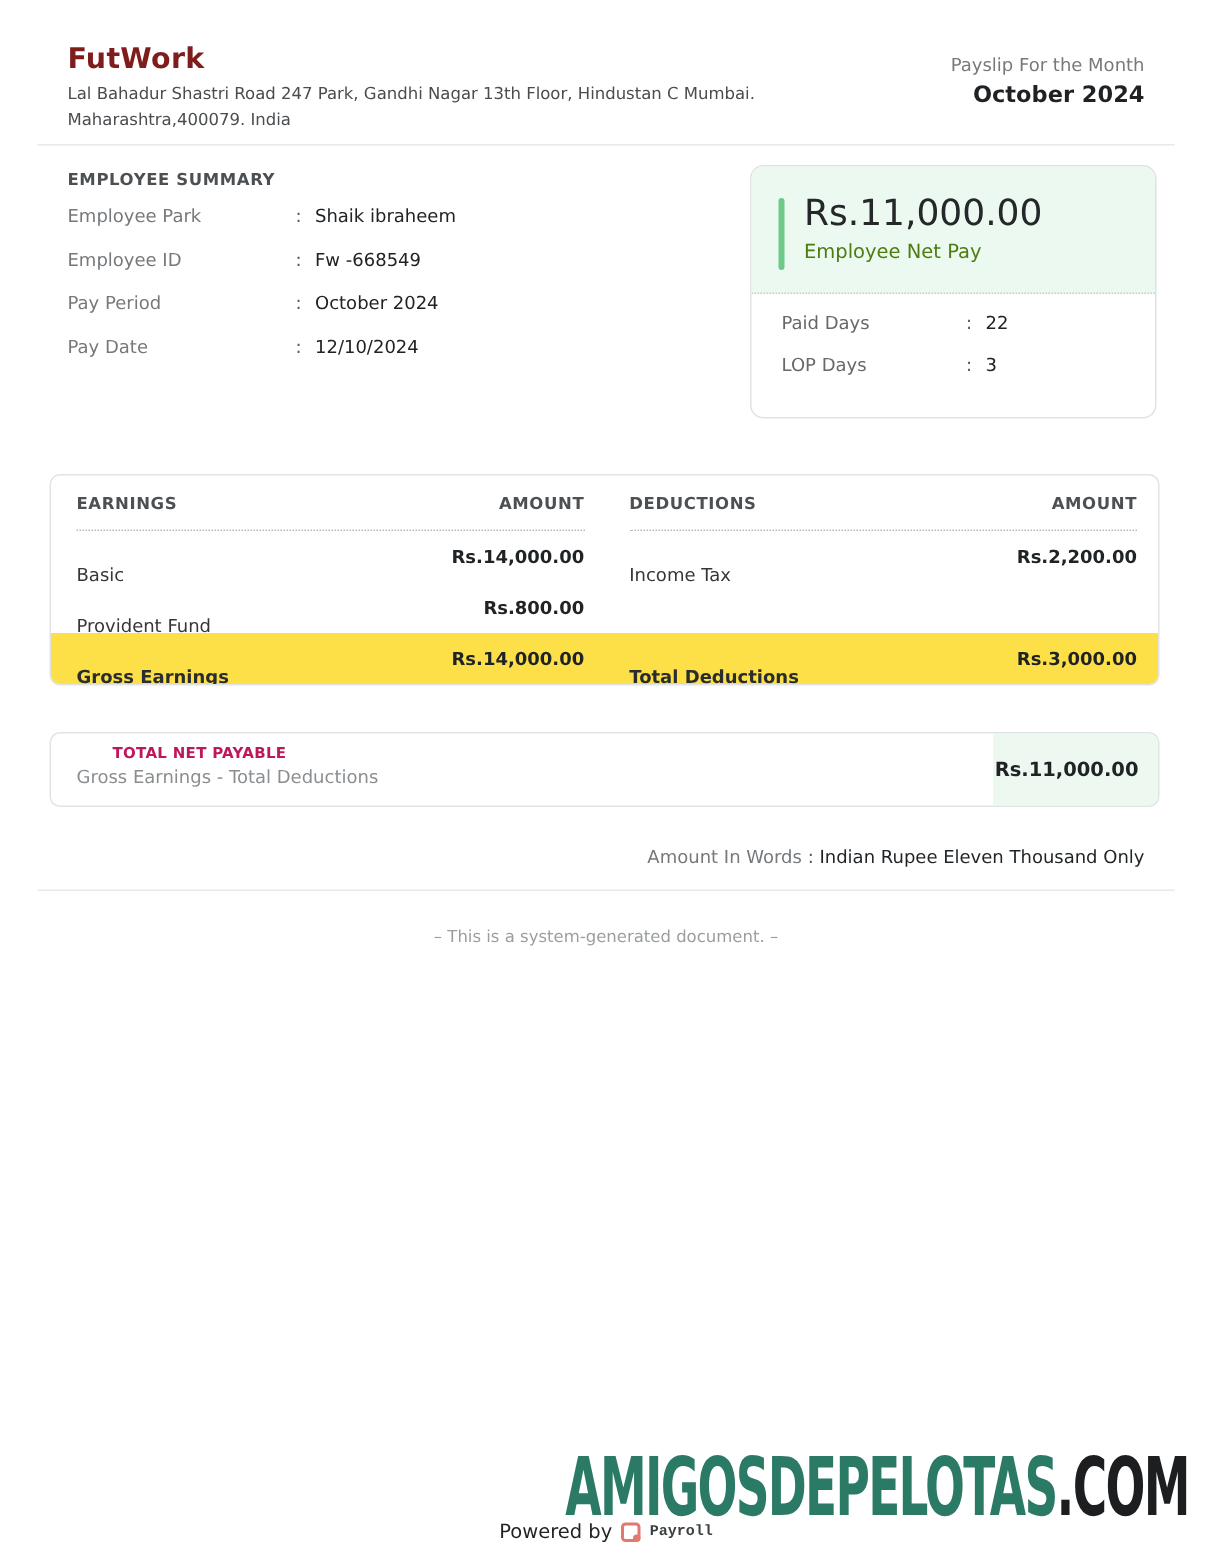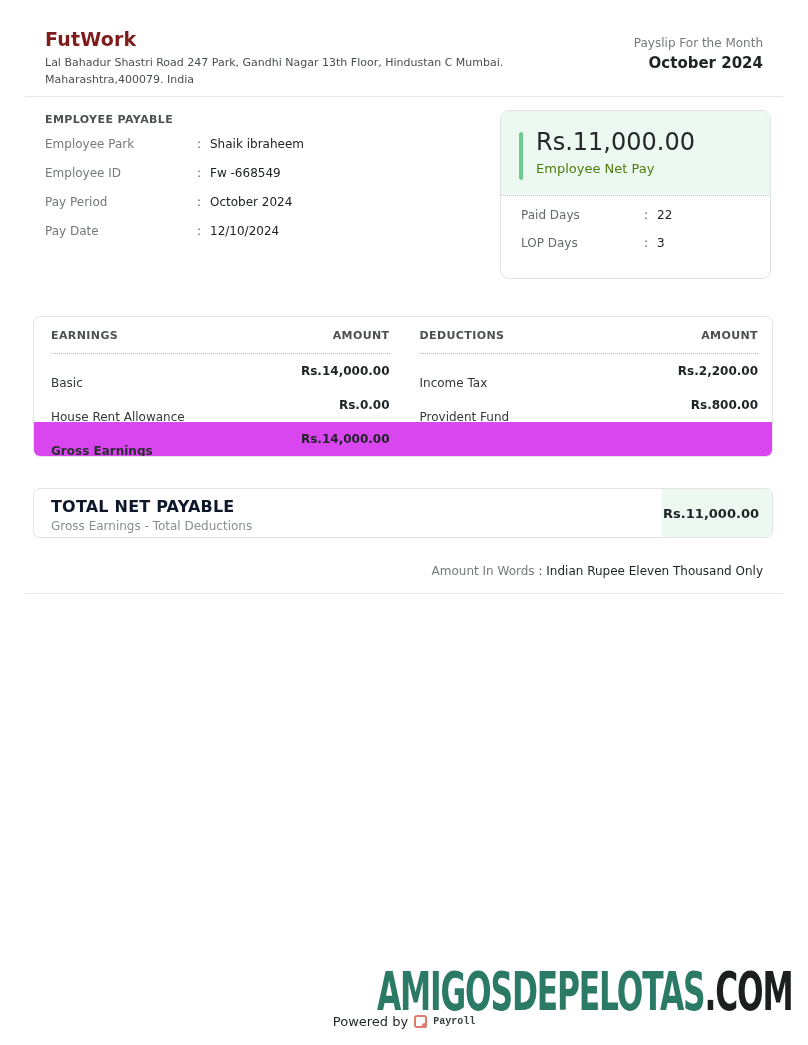--- a/index.html
+++ b/index.html
@@ -42,27 +42,27 @@
   .netpay-bottom .kv-label { width:123px; color:#66696c; }
 
   
   .table-card { position:absolute; left:33px; top:316px; width:740px; border:1px solid #e2e3e4; border-radius:7px; overflow:hidden; background:#fff; }
   .trow { display:flex; justify-content:space-between; padding:0 14px 0 17px; }
   .half { width:calc(50% - 15px); display:flex; justify-content:space-between; align-items:center; height:34px; }
   .trow.head .half { height:37px; border-bottom:1px dotted #b7b9ba; }
   .th { font-size:11px; font-weight:bold; color:#4d5053; letter-spacing:.4px; }
   .td-name { font-size:12px; color:#33373a;margin-top:23px; }
   .td-amt { font-size:12px; font-weight:bold; color:#1f2326; }
-  .trow.total { background:#d946ef;justify-content:space-between; }
+  .trow.total { background:#fde047;justify-content:space-between; }
   .trow.total .td-name { font-weight:bold; color:#2a2d30; }
 
   
   .payable-card { position:absolute; left:33px; top:488px; width:740px; height:50px; border:1px solid #e2e3e4; border-radius:7px; display:flex; overflow:hidden; background:#fff; }
   .payable-left { flex:1; padding:8px 17px 0 17px; }
-  .payable-title { font-size:16px; font-weight:bold; color:#0f172a; letter-spacing:.2px; }
+  .payable-title { font-size:10px; font-weight:bold; color:#be185d; letter-spacing:.2px;margin-left:24px; }
   .payable-formula { font-size:12px; color:#8a8e91; margin-top:3px; }
   .payable-right { width:110px; background:#edf8f1; display:flex; align-items:center; justify-content:flex-end; padding-right:13px; }
   .payable-amount { font-size:13px; font-weight:bold; color:#1f2326; }
 
   
   .amount-words { position:absolute; right:45px; top:564px; font-size:12px; white-space:nowrap; }
   .aw-label { color:#76797c; }
   .aw-colon { color:#55585b; }
   .aw-value { color:#1f2326; }
   .hr2 { position:absolute; left:25px; right:25px; top:593px; border-top:1px solid #e7e8e9; }
@@ -93,21 +93,21 @@
       </div>
     </div>
     <div class="header-right">
       <div class="payslip-label">Payslip For the Month</div>
       <div class="payslip-month">October 2024</div>
     </div>
   </div>
   <div class="hr1"></div>
 
   <div class="emp-summary">
-    <div class="section-title">EMPLOYEE PAYABLE</div>
+    <div class="section-title">EMPLOYEE SUMMARY</div>
     <div class="kv-rows">
       <div class="kv-row">
         <span class="kv-label">Employee Park</span>
         <span class="kv-colon">:</span>
         <span class="kv-value">Shaik ibraheem</span>
       </div>
       <div class="kv-row">
         <span class="kv-label">Employee ID</span>
         <span class="kv-colon">:</span>
         <span class="kv-value">Fw -668549</span>
@@ -163,52 +163,53 @@
         <span class="td-name">Basic</span>
         <span class="td-amt">Rs.14,000.00</span>
       </div>
       <div class="half">
         <span class="td-name">Income Tax</span>
         <span class="td-amt">Rs.2,200.00</span>
       </div>
     </div>
     <div class="trow">
       <div class="half">
-        <span class="td-name">House Rent Allowance</span>
-        <span class="td-amt">Rs.0.00</span>
-      </div>
-      <div class="half">
         <span class="td-name">Provident Fund</span>
         <span class="td-amt">Rs.800.00</span>
       </div>
     </div>
     <div class="trow total">
       <div class="half">
         <span class="td-name">Gross Earnings</span>
         <span class="td-amt">Rs.14,000.00</span>
+      </div>
+      <div class="half">
+        <span class="td-name">Total Deductions</span>
+        <span class="td-amt">Rs.3,000.00</span>
       </div>
     </div>
   </div>
 
   <div class="payable-card">
     <div class="payable-left">
       <div class="payable-title">TOTAL NET PAYABLE</div>
       <div class="payable-formula">Gross Earnings - Total Deductions</div>
     </div>
     <div class="payable-right">
       <span class="payable-amount">Rs.11,000.00</span>
     </div>
   </div>
 
   <div class="amount-words">
     <span class="aw-label">Amount In Words</span>
     <span class="aw-colon">:</span>
     <span class="aw-value">Indian Rupee Eleven Thousand Only</span>
   </div>
   <div class="hr2"></div>
+  <div class="sys-note">– This is a system-generated document. –</div>
 
   <div class="powered">
     <span class="powered-label">Powered by</span>
     <span class="payroll-logo"></span>
     <span class="powered-brand">Payroll</span>
   </div>
 
   <div class="watermark">
     <span class="watermark-inner"><span class="wm-main">AMIGOSDEPELOTAS</span><span class="wm-tld">.COM</span></span>
   </div>

